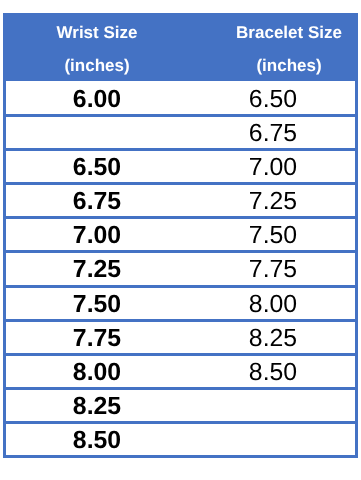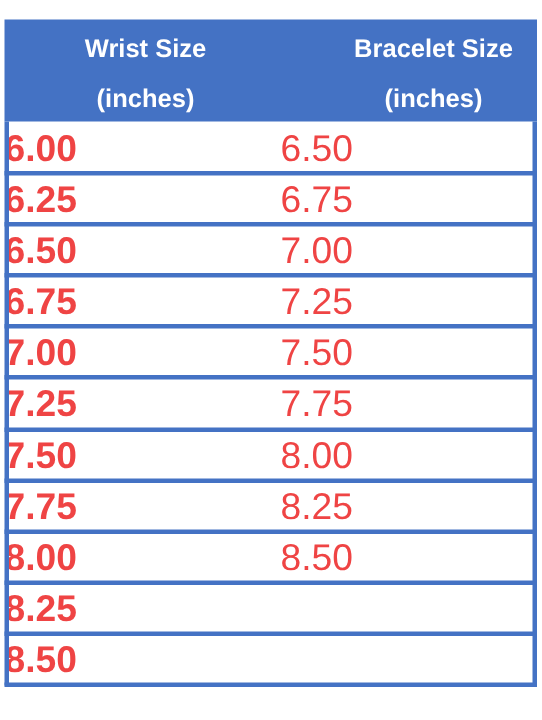--- a/index.html
+++ b/index.html
@@ -24,22 +24,22 @@
   .hdr-line.l2{top:53.2px;}
 
   
   .table-body{position:absolute;left:0;top:68px;width:355px;height:376px;}
   .rule-h{position:absolute;left:0;width:355px;height:3px;background:#4472C4;}
   .rule-v{position:absolute;top:0;width:3px;height:376px;background:#4472C4;}
   .rule-v.left{left:0;}
   .rule-v.right{left:352px;}
 
   .data-row{position:absolute;left:0;width:355px;height:34.18px;}
-  .cell{position:absolute;top:0;height:34.18px;font-size:24.8px;color:#ef4444;
-        text-align:left;line-height:0;white-space:nowrap;}
+  .cell{position:absolute;top:0;height:34.18px;font-size:24.8px;color:#000000;
+        text-align:center;line-height:0;white-space:nowrap;}
   .cell > span{position:absolute;left:0;width:100%;top:18.5px;}
   .cell.col-wrist{left:0;width:188px;font-weight:bold;}
   .cell.col-bracelet{left:184px;width:172px;font-weight:normal;}
 
   .data-row.r1{top:0.00px;}
   .data-row.r2{top:34.18px;}
   .data-row.r3{top:68.36px;}
   .data-row.r4{top:102.54px;}
   .data-row.r5{top:136.72px;}
   .data-row.r6{top:170.90px;}
@@ -81,23 +81,20 @@
     <div class="table-body">
       <div class="data-row r1">
         <div class="cell col-wrist">
             <span>6.00</span>
           </div>
         <div class="cell col-bracelet">
             <span>6.50</span>
           </div>
       </div>
       <div class="data-row r2">
-        <div class="cell col-wrist">
-            <span>6.25</span>
-          </div>
         <div class="cell col-bracelet">
             <span>6.75</span>
           </div>
       </div>
       <div class="data-row r3">
         <div class="cell col-wrist">
             <span>6.50</span>
           </div>
         <div class="cell col-bracelet">
             <span>7.00</span>

